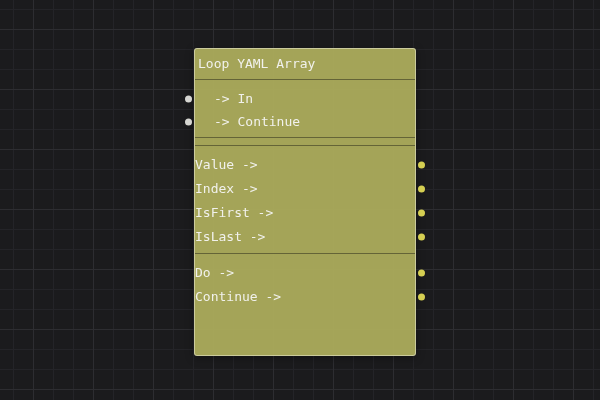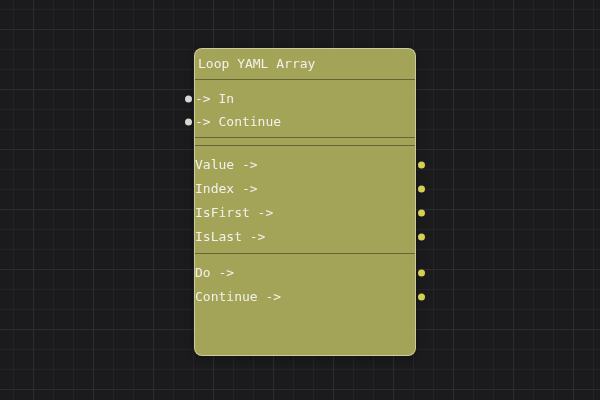--- a/index.html
+++ b/index.html
@@ -22,21 +22,21 @@
     background-position: 33px 29px, 33px 29px, 13px 9px, 13px 9px;
     font-family: "DejaVu Sans Mono", "Liberation Mono", monospace;
   }
   .node {
     position: absolute;
     left: 194px;
     top: 48px;
     width: 222px;
     height: 308px;
     box-sizing: border-box;
-    border-radius: 8px;
+    border-radius: 3px;
     background: rgba(172, 172, 92, 0.95);
     border: 1px solid rgba(236, 236, 214, 0.55);
     font-size: 13px;
     color: #f1f1ec;
     box-shadow: 0 2px 8px rgba(0,0,0,0.35);
   }
   .node-header {
     height: 30px;
     line-height: 29px;
     padding: 0 6px 0 3px;
@@ -53,21 +53,21 @@
     margin: 4px 0 7px 0;
     height: 0;
   }
   .row {
     position: relative;
     height: 23px;
     line-height: 23px;
     white-space: nowrap;
   }
   .section.output .row { height: 24px; line-height: 24px; }
-  .row.input  { padding-left: 0;  text-align: left; }
+  .row.input  { padding-left: 19px;  text-align: left; }
   .row.output { padding-right: 2px; text-align: left; }
   .dot {
     position: absolute;
     top: 50%;
     width: 7px;
     height: 7px;
     border-radius: 50%;
     transform: translateY(-50%);
     cursor: crosshair;
   }

